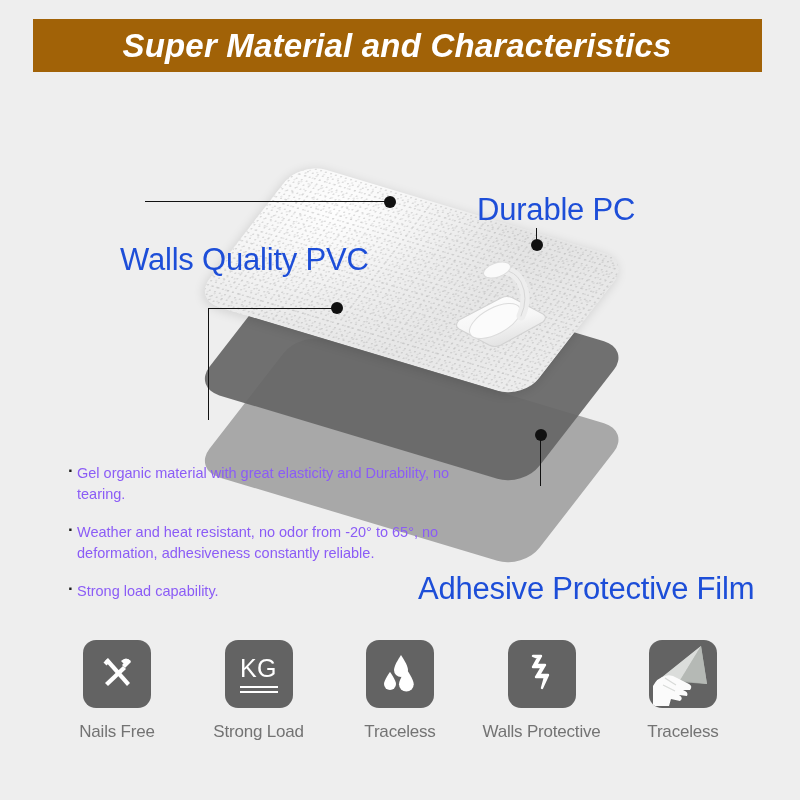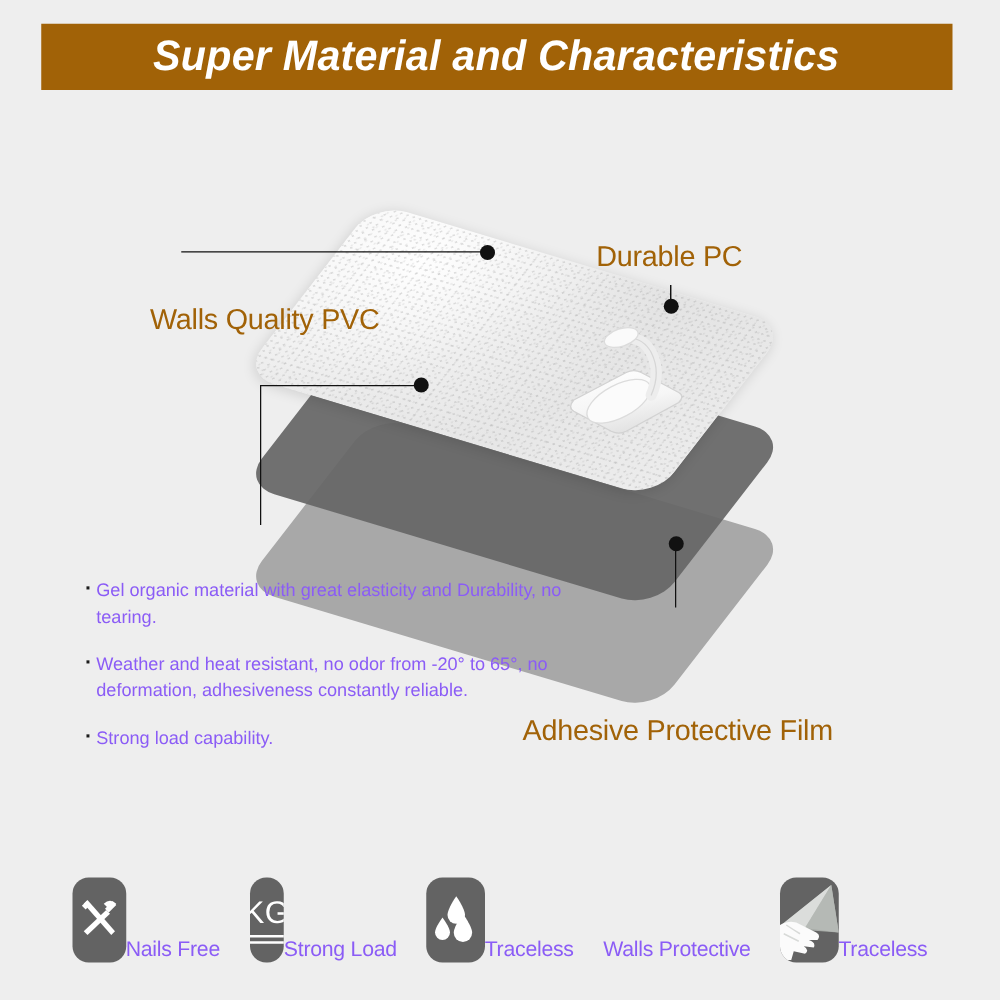--- a/index.html
+++ b/index.html
@@ -117,23 +117,23 @@
   .leader-v { width: 1.4px; }
   .leader-dot {
     position: absolute;
     width: 12px;
     height: 12px;
     border-radius: 50%;
     background: #111111;
   }
   .callout-label {
     position: absolute;
-    color: #a16207;
+    color: #1d4ed8;
     font-family: "Liberation Sans Narrow", "Liberation Sans", sans-serif;
-    font-size: 23px;
+    font-size: 31px;
     white-space: nowrap;
     letter-spacing: -0.2px;
   }
 
   
   #label-pvc   { left: 120px; top: 162px; }
   #label-pc    { left: 477px; top: 112px; }
   #label-gel   { left: 66px;  top: 430px; }
   #label-film  { left: 418px; top: 491px; }
 
@@ -171,38 +171,38 @@
     width: 800px;
     height: 130px;
     display: flex;
     justify-content: space-between;
     padding: 0 58px;
     box-sizing: border-box;
   }
   .feature-item {
     width: 118px;
     display: flex;
-    flex-direction: row;
-    align-items: flex-end;
+    flex-direction: column;
+    align-items: center;
   }
   .feature-tile {
     width: 68px;
     height: 68px;
     border-radius: 13px;
     background: #636363;
     display: flex;
     align-items: center;
     justify-content: center;
     overflow: hidden;
   }
   .feature-label {
     margin-top: 14px;
     font-family: "Liberation Sans Narrow", "Liberation Sans", sans-serif;
     font-size: 17px;
-    color: #8b5cf6;
+    color: #737373;
     white-space: nowrap;
     letter-spacing: -0.2px;
   }
   .kg-text {
     color: #ffffff;
     font-family: "Liberation Sans Narrow", "Liberation Sans", sans-serif;
     font-size: 25px;
     font-weight: normal;
     line-height: 1;
     letter-spacing: 0.5px;

